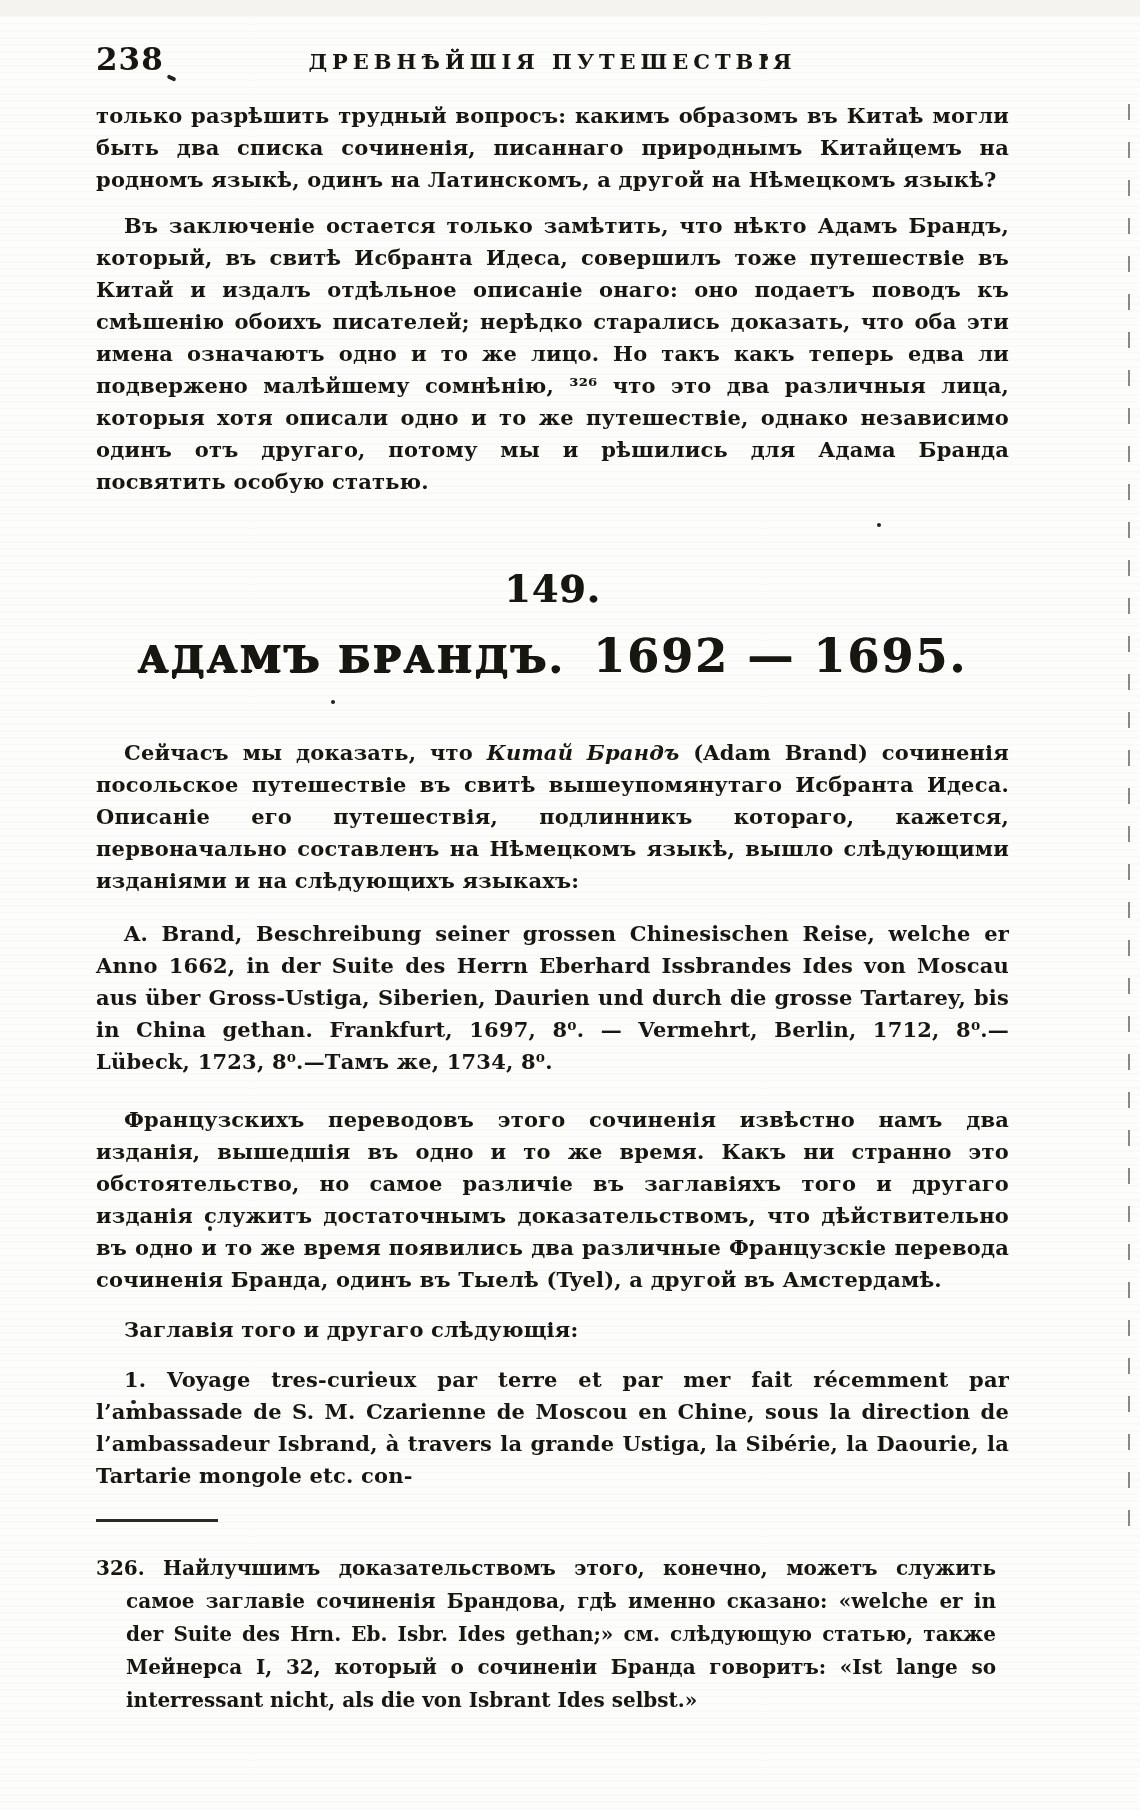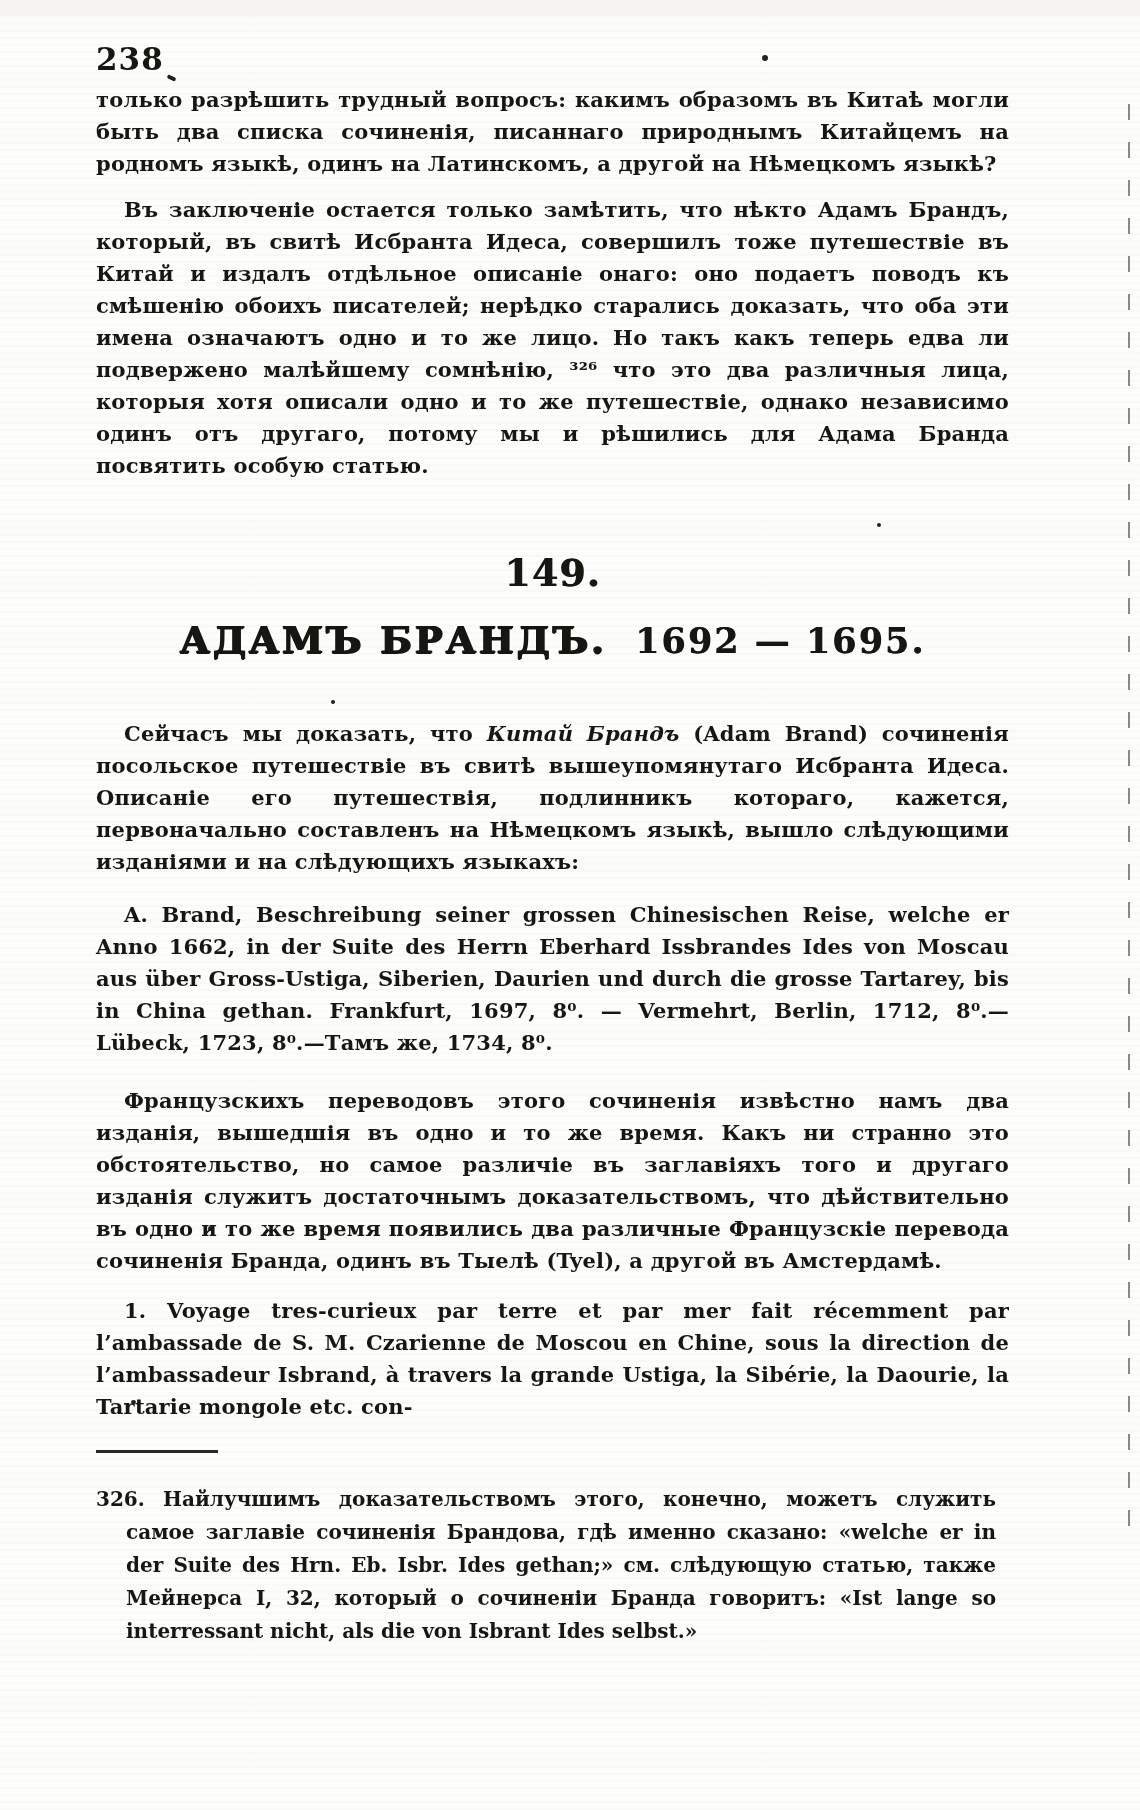--- a/index.html
+++ b/index.html
@@ -34,21 +34,21 @@
   .running-title {
     display: block;
     text-align: center;
     font-size: 21px;
     line-height: 30px;
     padding-top: 5px;
     letter-spacing: 5px;
   }
   .text-block {
     position: absolute;
-    left: 96px; top: 68px;
+    left: 96px; top: 84px;
     width: 913px;
   }
   .para {
     font-size: 21px;
     line-height: 32px;
     letter-spacing: 0.2px;
     text-align: justify;
   }
   .indent { text-indent: 28px; }
   .p-conclusion { margin-top: 14px; }
@@ -67,21 +67,21 @@
     line-height: 48px;
     white-space: nowrap;
   }
   .heading-name {
     letter-spacing: 3px;
     font-size: 37px;
     text-shadow: 1.2px 0 0 currentColor, -0.6px 0 0 currentColor, 0 0.6px 0 currentColor;
   }
   .heading-years {
     margin-left: 16px;
-    font-size: 35px;
+    font-size: 46px;
     letter-spacing: 2px;
     text-shadow: 0.5px 0 0 currentColor;
   }
   .p-intro  { margin-top: 53px; }
   .p-german { margin-top: 21px; }
   .p-french { margin-top: 26px; }
   .p-titles { margin-top: 18px; }
   .p-title1 { margin-top: 18px; }
   .italic { font-style: italic; }
   .footnote-rule {
@@ -120,20 +120,21 @@
   .speck-5 { left: 208px; top: 1210px; width: 4px; height: 5px; }
   .speck-6 { left: 131px; top: 1384px; width: 5px; height: 4px; }
 </style>
 </head>
 <body>
 
 <div class="page">
 
   <div class="running-head">
     <span class="page-num">238</span>
+    <span class="running-title">ДРЕВНѢЙШІЯ ПУТЕШЕСТВІЯ</span>
   </div>
 
   <div class="margin-line"></div>
   <span class="speck speck-1"></span>
   <span class="speck speck-2"></span>
   <span class="speck speck-3"></span>
   <span class="speck speck-4"></span>
   <span class="speck speck-5"></span>
   <span class="speck speck-6"></span>
 
@@ -153,20 +154,21 @@
     <p class="para indent p-intro">
       <span>Сейчасъ мы доказать, что</span>
       <span class="italic">Китай Брандъ</span>
       <span>(Adam Brand) сочиненія посольское путешествіе въ свитѣ вышеупомянутаго Исбранта Идеса. Описаніе его путешествія, подлинникъ котораго, кажется, первоначально составленъ на Нѣмецкомъ языкѣ, вышло слѣдующими изданіями и на слѣдующихъ языкахъ:</span>
     </p>
 
     <p class="para indent p-german">A. Brand, Beschreibung seiner grossen Chinesischen Reise, welche er Anno 1662, in der Suite des Herrn Eberhard Issbrandes Ides von Moscau aus über Gross-Ustiga, Siberien, Daurien und durch die grosse Tartarey, bis in China gethan. Frankfurt, 1697, 8⁰. — Vermehrt, Berlin, 1712, 8⁰.—Lübeck, 1723, 8⁰.—Тамъ же, 1734, 8⁰.</p>
 
     <p class="para indent p-french">Французскихъ переводовъ этого сочиненія извѣстно намъ два изданія, вышедшія въ одно и то же время. Какъ ни странно это обстоятельство, но самое различіе въ заглавіяхъ того и другаго изданія служитъ достаточнымъ доказательствомъ, что дѣйствительно въ одно и то же время появились два различные Французскіе перевода сочиненія Бранда, одинъ въ Тыелѣ (Tyel), а другой въ Амстердамѣ.</p>
 
+    <p class="para indent p-titles">Заглавія того и другаго слѣдующія:</p>
 
     <p class="para indent p-title1">1. Voyage tres-curieux par terre et par mer fait récemment par l’ambassade de S. M. Czarienne de Moscou en Chine, sous la direction de l’ambassadeur Isbrand, à travers la grande Ustiga, la Sibérie, la Daourie, la Tartarie mongole etc. con-</p>
 
     <div class="footnote-rule"></div>
 
     <div class="footnote">
       <span>326.</span>
       <span>Найлучшимъ доказательствомъ этого, конечно, можетъ служить самое заглавіе сочиненія Брандова, гдѣ именно сказано: «welche er in der Suite des Hrn. Eb. Isbr. Ides gethan;» см. слѣдующую статью, также Мейнерса I, 32, который о сочиненіи Бранда говоритъ: «Ist lange so interressant nicht, als die von Isbrant Ides selbst.»</span>
     </div>
 

